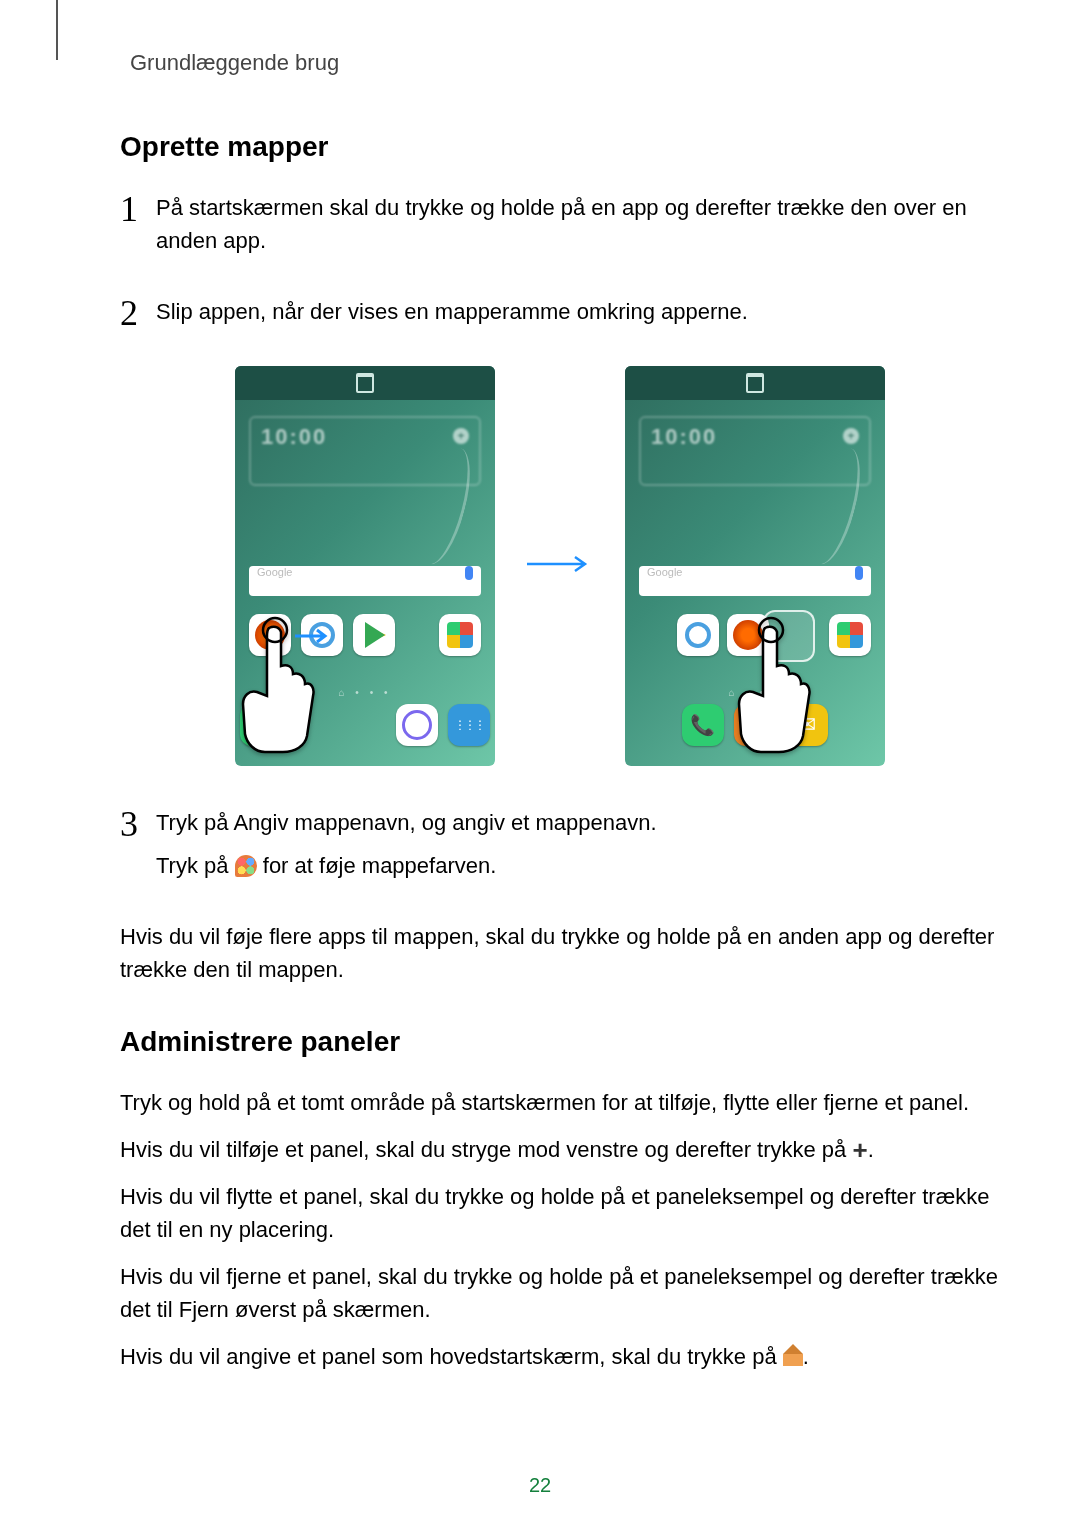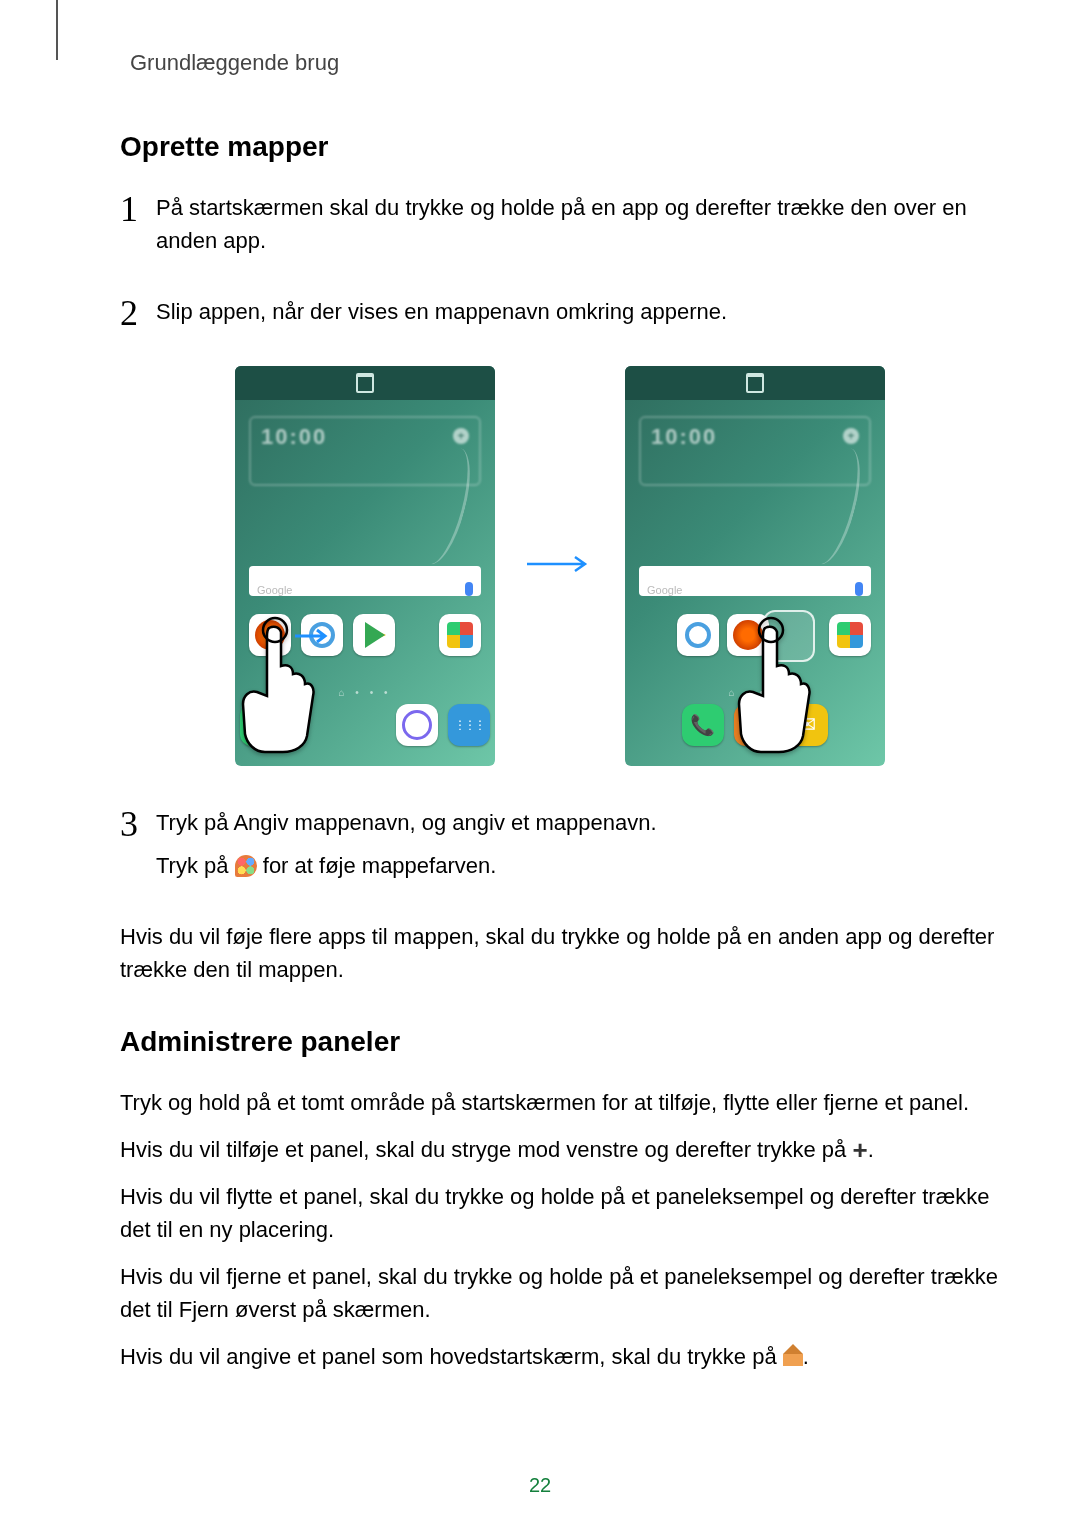--- a/index.html
+++ b/index.html
@@ -15,21 +15,21 @@
   .para { font-size: 22px; line-height: 1.5; margin-bottom: 14px; }
   .bold { font-weight: normal; }
   .figure-row { display: flex; align-items: center; justify-content: center; gap: 30px; margin: 20px 0 40px 0; }
   .phone { width: 260px; height: 400px; border-radius: 6px; background: linear-gradient(135deg, #2e6b5d 0%, #3b8b77 40%, #6ec7a8 100%); position: relative; overflow: hidden; }
   .phone-top { position: absolute; top: 0; left: 0; right: 0; height: 34px; background: #1d4f45; display: flex; align-items: center; justify-content: center; }
   .trash { width: 18px; height: 20px; border: 2px solid #cfe8e1; border-top-width: 4px; border-radius: 2px; }
   .widget { position: absolute; top: 50px; left: 14px; right: 14px; height: 70px; border: 2px solid rgba(255,255,255,0.25); border-radius: 6px; filter: blur(1px); }
   .widget .time { font-size: 22px; color: rgba(255,255,255,0.6); font-weight: bold; padding: 6px 10px; letter-spacing: 2px; }
   .widget .plus { position: absolute; right: 10px; top: 10px; width: 16px; height: 16px; border-radius: 50%; background: rgba(255,255,255,0.6); color: #2e6b5d; font-size: 12px; text-align: center; line-height: 16px; }
   .leaf { position: absolute; top: 80px; right: 30px; width: 40px; height: 120px; border-right: 3px solid rgba(255,255,255,0.3); border-radius: 50%; transform: rotate(15deg); }
-  .search { position: absolute; top: 200px; left: 14px; right: 14px; height: 30px; background: #fff; border-radius: 4px; display: flex; align-items: flex-end; padding: 0 8px; }
+  .search { position: absolute; top: 200px; left: 14px; right: 14px; height: 30px; background: #fff; border-radius: 4px; display: flex; align-items: flex-start; padding: 0 8px; }
   .search .g { font-size: 11px; color: #bbb; filter: blur(0.5px); }
   .search .mic { margin-left: auto; width: 8px; height: 14px; background: #4285f4; border-radius: 4px; }
   .icons-row { position: absolute; left: 14px; right: 14px; height: 42px; display: flex; gap: 10px; }
   .icons-row.r1 { top: 248px; }
   .app-icon { width: 42px; height: 42px; border-radius: 10px; background: #fff; position: relative; box-shadow: 0 1px 2px rgba(0,0,0,0.3); }
   .app-icon.orange::after { content: ""; position: absolute; inset: 6px; background: radial-gradient(circle, #ff6b00 30%, #d04000 70%); border-radius: 50%; }
   .app-icon.camera::after { content: ""; position: absolute; inset: 8px; border: 4px solid #4aa0e0; border-radius: 50%; }
   .app-icon.play { background: #fff; }
   .app-icon.play::after { content: ""; position: absolute; left: 12px; top: 8px; border-left: 20px solid #34a853; border-top: 13px solid transparent; border-bottom: 13px solid transparent; }
   .app-icon.play::before { content: ""; position: absolute; left: 12px; top: 8px; border-left: 20px solid #fbbc04; border-top: 13px solid transparent; border-bottom: 13px solid transparent; transform: translateX(1px) scaleY(0.7); }
@@ -72,21 +72,21 @@
   <div class="step">
     <div class="step-num">1</div>
     <div class="step-body">
         <p>På startskærmen skal du trykke og holde på en app og derefter trække den over en anden app.</p>
       </div>
   </div>
 
   <div class="step">
     <div class="step-num">2</div>
     <div class="step-body">
-      <p>Slip appen, når der vises en mappenavn omkring apperne.</p>
+      <p>Slip appen, når der vises en mapperamme omkring apperne.</p>
     </div>
   </div>
 
   <div class="figure-row">
 
     <div class="phone">
       <div class="phone-top">
         <div class="trash"></div>
       </div>
       <div class="widget">

